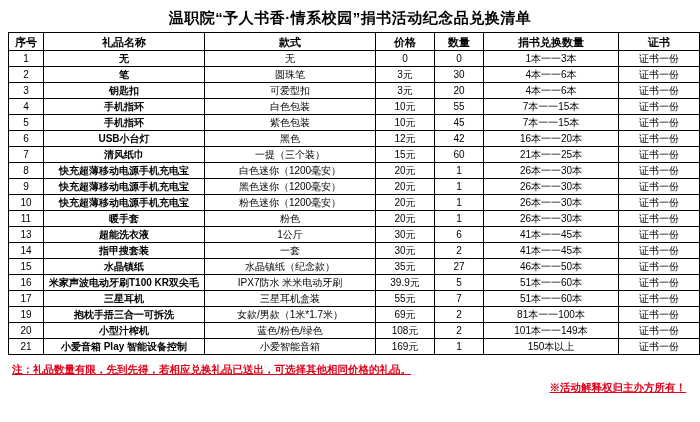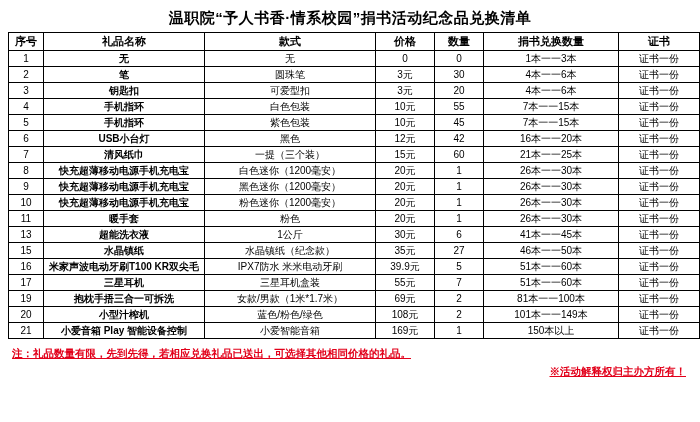--- a/index.html
+++ b/index.html
@@ -44,21 +44,20 @@
     padding: 0;
     height: 15px;
     line-height: 14px;
     overflow: hidden;
     white-space: nowrap;
   }
   table.gift-table thead th {
     font-weight: bold;
     font-size: 11px;
     height: 17px;
-    font-family: Liberation Mono, monospace;
   }
   td.col-no { width: 34px; }
   td.col-name { width: 160px; font-weight: bold; }
   td.col-style { width: 170px; }
   td.col-price { width: 58px; }
   td.col-qty { width: 48px; }
   td.col-books { width: 134px; font-weight: normal; }
   td.col-cert { width: 80px; margin-left: 20px; }
   th.col-no { width: 34px; }
   th.col-name { width: 160px; }
@@ -209,20 +208,29 @@
       <tr>
         <td class="col-no">13</td>
         <td class="col-name">超能洗衣液</td>
         <td class="col-style">1公斤</td>
         <td class="col-price">30元</td>
         <td class="col-qty">6</td>
         <td class="col-books">41本一一45本</td>
         <td class="col-cert">证书一份</td>
       </tr>
       <tr>
+        <td class="col-no">14</td>
+        <td class="col-name">指甲搜套装</td>
+        <td class="col-style">一套</td>
+        <td class="col-price">30元</td>
+        <td class="col-qty">2</td>
+        <td class="col-books">41本一一45本</td>
+        <td class="col-cert">证书一份</td>
+      </tr>
+      <tr>
         <td class="col-no">15</td>
         <td class="col-name">水晶镇纸</td>
         <td class="col-style">水晶镇纸（纪念款）</td>
         <td class="col-price">35元</td>
         <td class="col-qty">27</td>
         <td class="col-books">46本一一50本</td>
         <td class="col-cert">证书一份</td>
       </tr>
       <tr>
         <td class="col-no">16</td>

